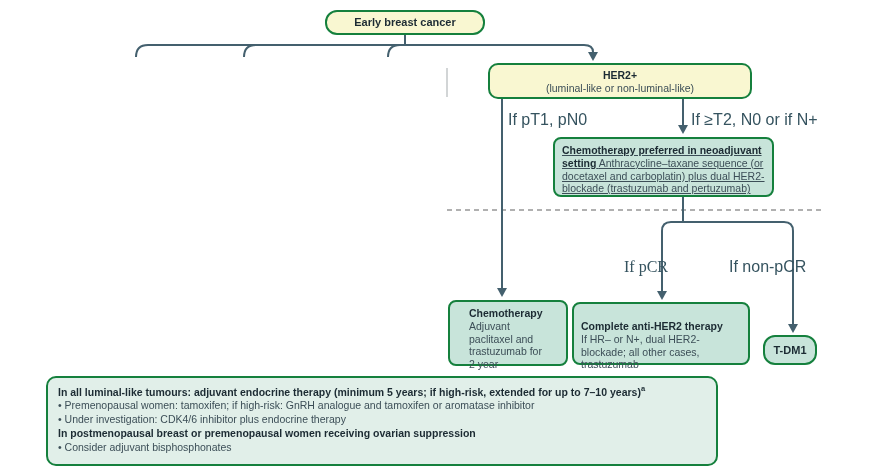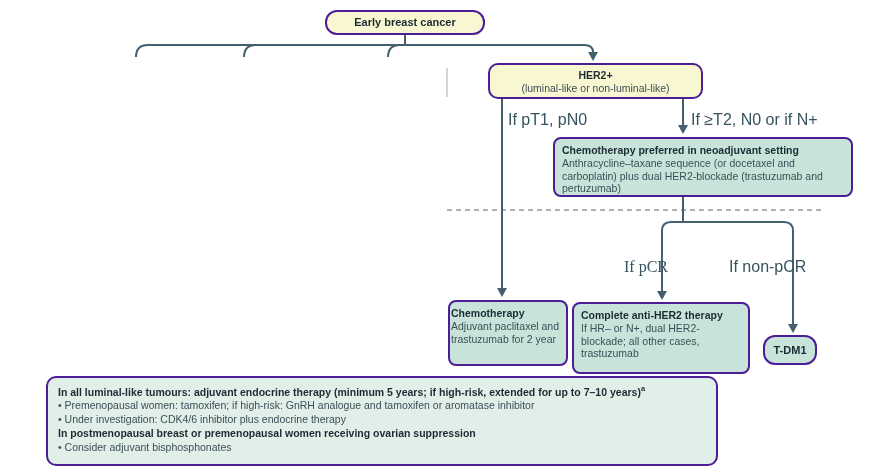--- a/index.html
+++ b/index.html
@@ -3,40 +3,40 @@
 <meta charset="utf-8">
 <style>
   html,body{margin:0;padding:0;background:#ffffff;}
   .canvas{
     position:relative;width:876px;height:471px;background:#ffffff;overflow:hidden;
     font-family:"Liberation Sans","DejaVu Sans",sans-serif;
     color:#3c4e57;
   }
   svg.wires{position:absolute;left:0;top:0;width:876px;height:471px;}
   .box{
-    position:absolute;box-sizing:border-box;border:2px solid #4c1d95;
+    position:absolute;box-sizing:border-box;border:2px solid #15803d;
     font-size:10.5px;line-height:12.8px;color:#3c4e57;
   }
   .yellow{background:#f9f7d1;}
   .teal{background:#c8e4da;}
   .lightteal{background:#e1efe9;}
   .bold{font-weight:bold;color:#1c2b33;}
   .root-box{
     left:325px;top:10px;width:160px;height:25px;border-radius:12px;
     text-align:center;line-height:21px;font-weight:bold;font-size:11px;color:#1c2b33;
   }
   .her2-box{
-    left:488px;top:63px;width:215px;height:36px;border-radius:10px;
+    left:488px;top:63px;width:264px;height:36px;border-radius:10px;
     text-align:center;padding-top:3px;
   }
   .her2-box .t{font-weight:bold;color:#1c2b33;display:block;line-height:14px;}
   .her2-box .s{display:block;line-height:13px;}
-  .neo-box{left:553px;top:137px;width:300px;height:60px;border-radius:8px;padding:5px 7px;}
-  .chemo-box{left:448px;top:300px;width:120px;height:66px;border-radius:8px;padding:5px 1px;}
-  .anti-box{left:572px;top:302px;width:178px;height:72px;border-radius:8px;padding:5px 7px;}
+  .neo-box{left:553px;top:137px;width:221px;height:60px;border-radius:8px;padding:5px 7px;text-decoration:underline;}
+  .chemo-box{left:448px;top:300px;width:120px;height:66px;border-radius:8px;padding:5px 19px;}
+  .anti-box{left:572px;top:302px;width:178px;height:63px;border-radius:8px;padding:16px 7px;}
   .tdm1-box{
     left:763px;top:335px;width:54px;height:30px;border-radius:12px;
     text-align:center;line-height:26px;font-weight:bold;color:#1c2b33;font-size:11px;
   }
   .note-box{left:46px;top:376px;width:672px;height:90px;border-radius:10px;padding:4px 10px;}
   .note-box div{line-height:13.8px;white-space:nowrap;}
   .note-box sup{font-size:7.5px;}
   .lbl{position:absolute;font-size:16px;color:#35535f;white-space:nowrap;}
   .lbl-left{left:508px;top:111px;}
   .lbl-right{left:691px;top:111px;}

